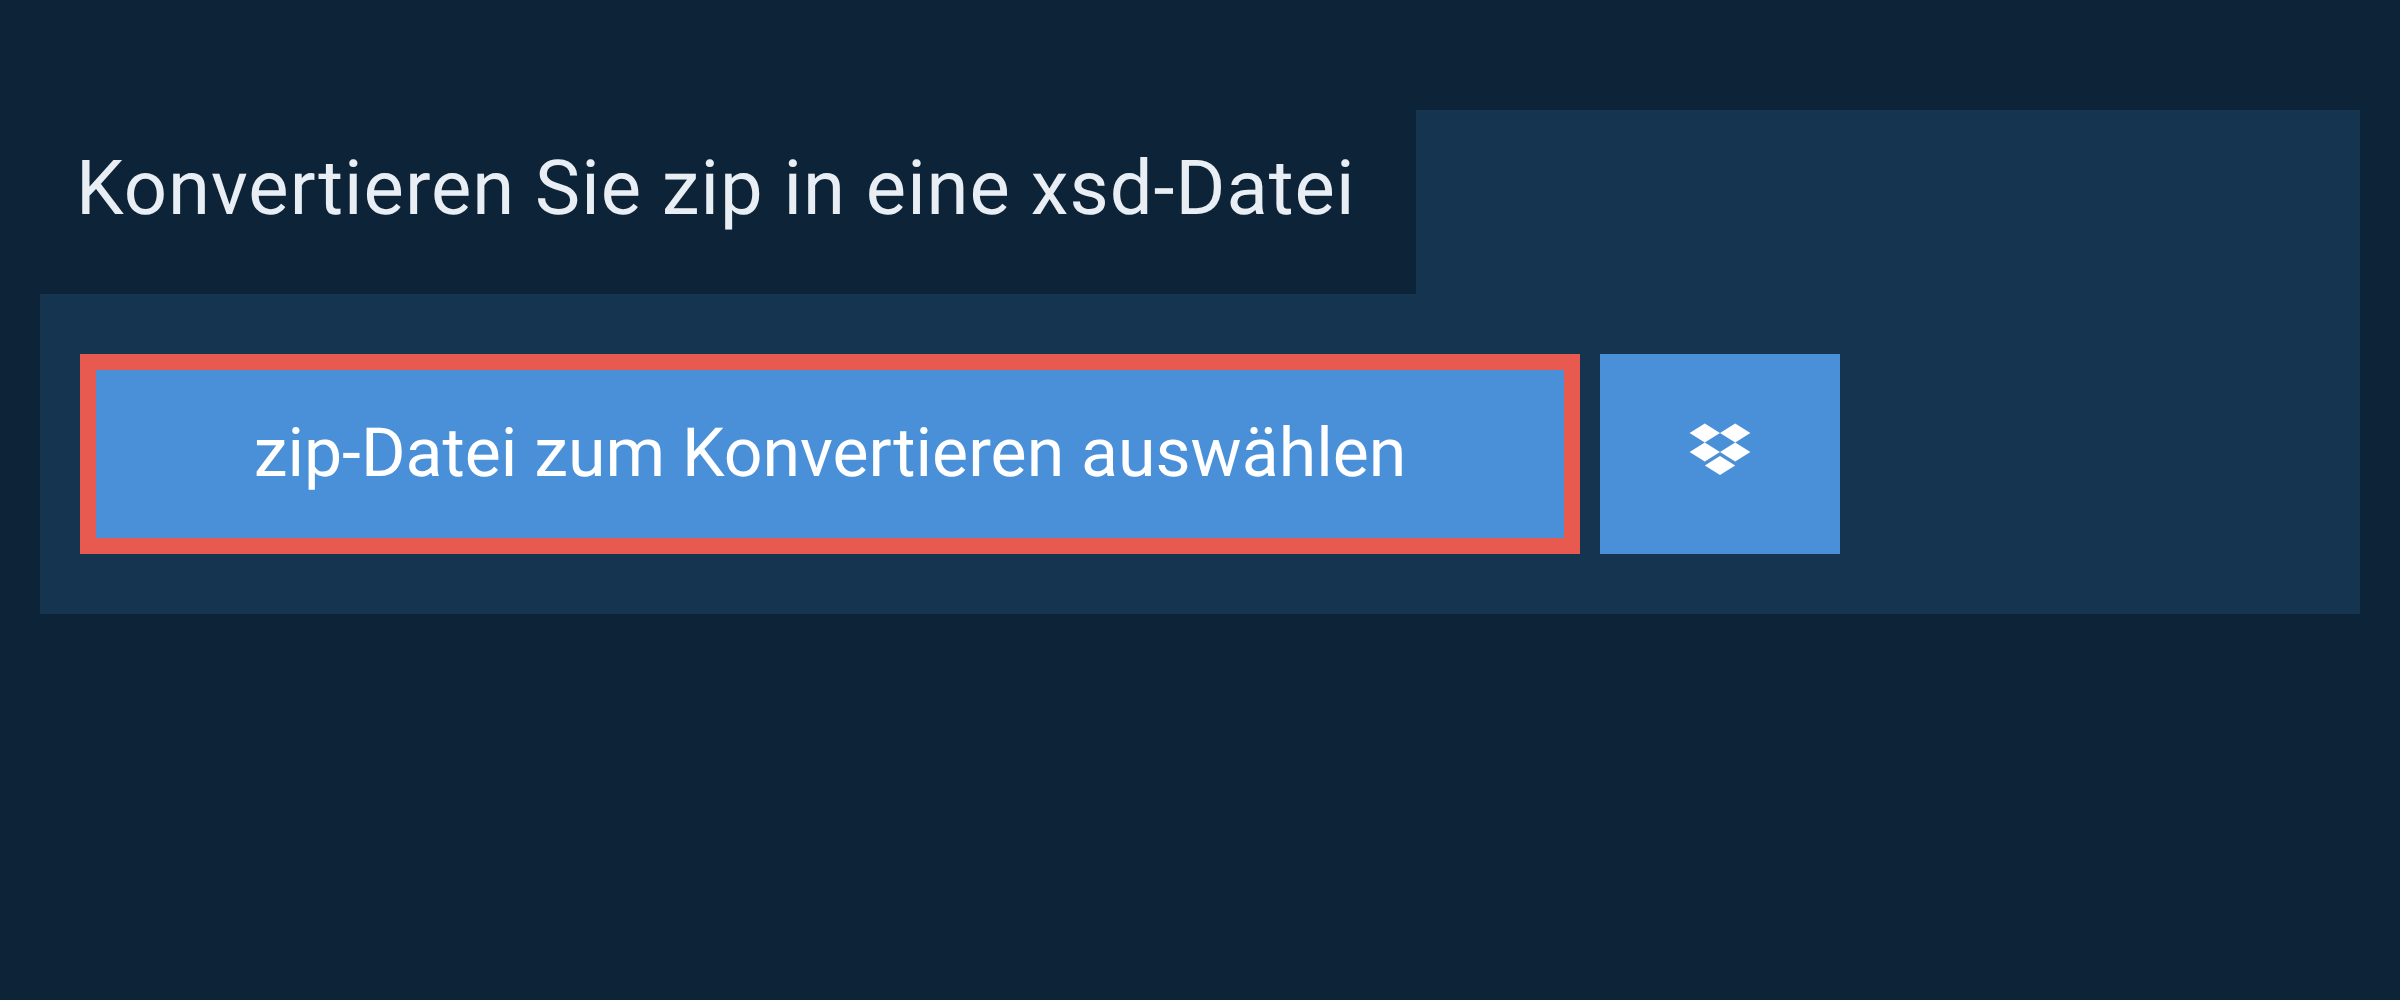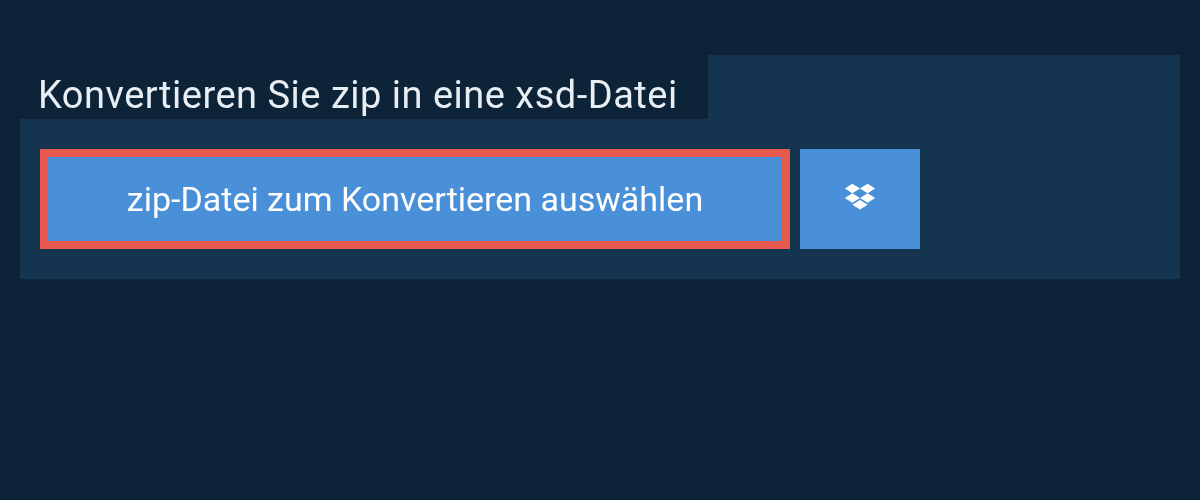--- a/index.html
+++ b/index.html
@@ -15,21 +15,21 @@
       overflow: hidden;
     }
     .panel {
       background-color: #153450;
       margin: 55px 20px 0 20px;
       padding: 0 0 30px 0;
     }
     .heading-wrap {
       display: inline-block;
       background-color: #0d2438;
-      padding: 18px 30px 2px 18px;
+      padding: 18px 30px 30px 18px;
     }
     .heading {
       color: #e8eef3;
       font-size: 38px;
       font-weight: 400;
       letter-spacing: 0.5px;
     }
     .button-row {
       display: flex;
       gap: 10px;

